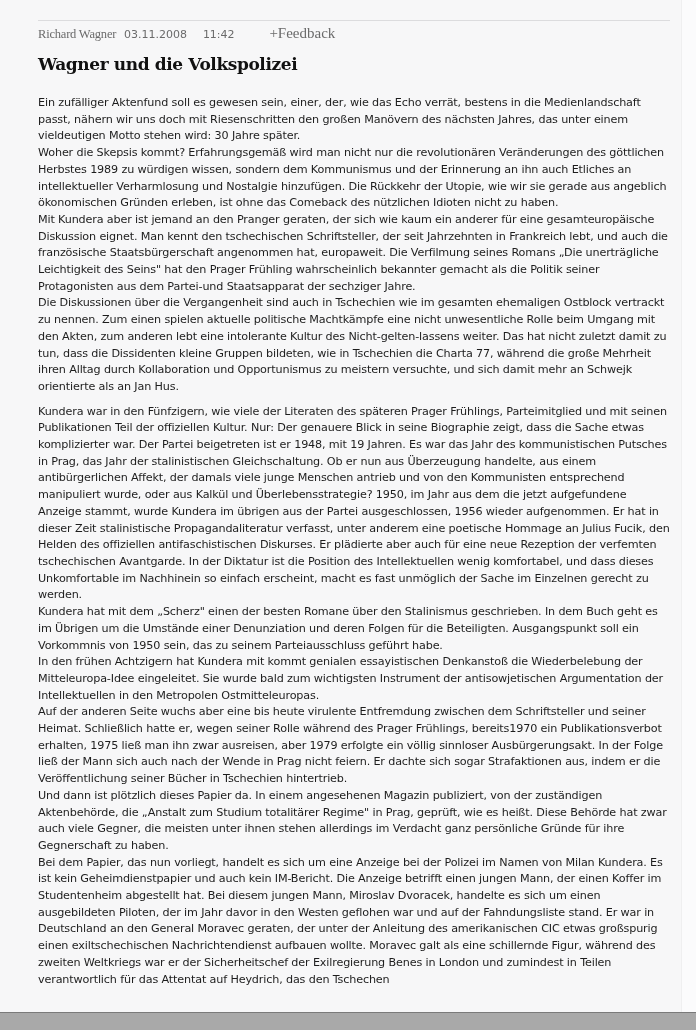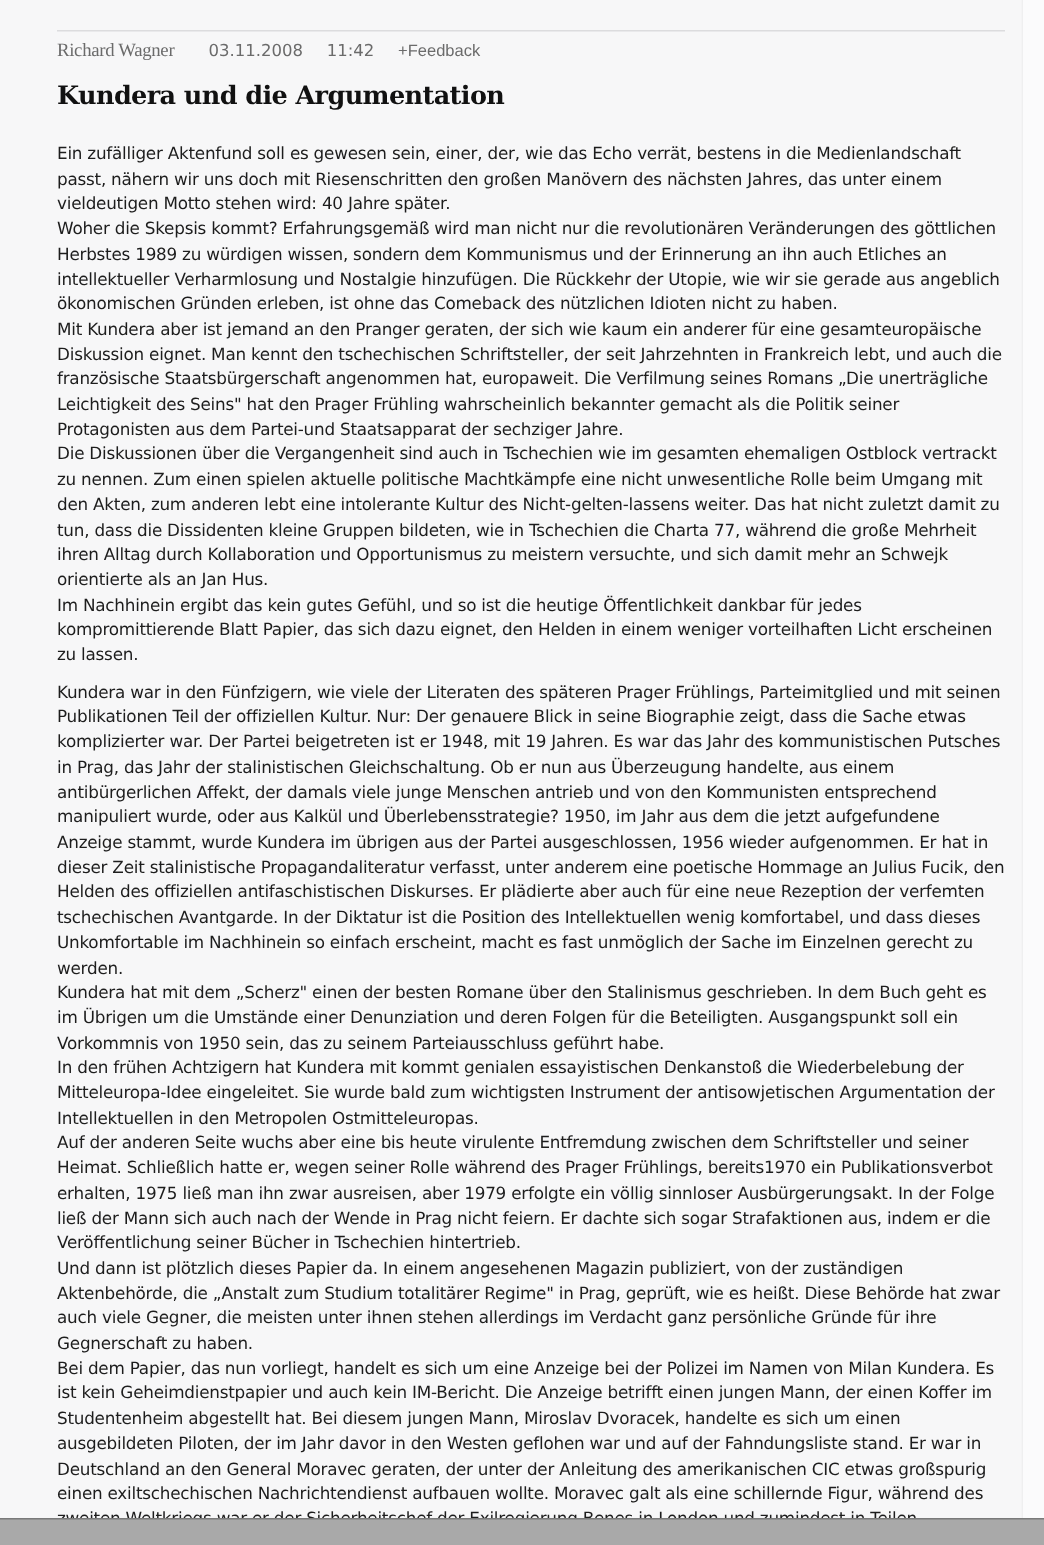--- a/index.html
+++ b/index.html
@@ -43,33 +43,34 @@
       left: 0;
       font-size: 12px;
       color: #6b6b6b;
       white-space: nowrap;
       line-height: 16px;
     }
     .meta .author {
       font-family: "Liberation Serif", "DejaVu Serif", serif;
       font-size: 12.5px;
       letter-spacing: -0.2px;
-      margin-right: 19px;
+      margin-right: 4px;
     }
     .meta .date, .meta .time {
       font-family: "DejaVu Sans", sans-serif;
       font-size: 11px;
       margin-right: 12px;
     }
     .meta .feedback {
-      font-family: Liberation Sans, sans-serif;
-      font-size: 11px;
+      font-family: Liberation Serif, serif;
+      font-size: 15px;
       color: #6b6b6b;
       text-decoration: none;
       cursor: pointer;
+      margin-left: 19px;
     }
     .title {
       position: absolute;
       top: 52px;
       left: 0;
       margin: 0;
       font-family: "DejaVu Serif", "Liberation Serif", serif;
       font-weight: bold;
       font-size: 17px;
       letter-spacing: -0.4px;
@@ -112,28 +113,27 @@
 <div class="page">
   <div class="top-rule"></div>
 
   <div class="meta">
     <span class="author">Richard Wagner</span>
     <span class="date">03.11.2008</span>
     <span class="time">11:42</span>
     <a class="feedback">+Feedback</a>
   </div>
 
-  <h1 class="title">Kundera und die Argumentation</h1>
+  <h1 class="title">Wagner und die Volkspolizei</h1>
 
   <div class="body">
-    <p>Ein zufälliger Aktenfund soll es gewesen sein, einer, der, wie das Echo verrät, bestens in die Medienlandschaft passt, nähern wir uns doch mit Riesenschritten den großen Manövern des nächsten Jahres, das unter einem vieldeutigen Motto stehen wird: 40 Jahre später.</p>
+    <p>Ein zufälliger Aktenfund soll es gewesen sein, einer, der, wie das Echo verrät, bestens in die Medienlandschaft passt, nähern wir uns doch mit Riesenschritten den großen Manövern des nächsten Jahres, das unter einem vieldeutigen Motto stehen wird: 30 Jahre später.</p>
     <p>Woher die Skepsis kommt? Erfahrungsgemäß wird man nicht nur die revolutionären Veränderungen des göttlichen Herbstes 1989 zu würdigen wissen, sondern dem Kommunismus und der Erinnerung an ihn auch Etliches an intellektueller Verharmlosung und Nostalgie hinzufügen. Die Rückkehr der Utopie, wie wir sie gerade aus angeblich ökonomischen Gründen erleben, ist ohne das Comeback des nützlichen Idioten nicht zu haben.</p>
     <p>Mit Kundera aber ist jemand an den Pranger geraten, der sich wie kaum ein anderer für eine gesamteuropäische Diskussion eignet. Man kennt den tschechischen Schriftsteller, der seit Jahrzehnten in Frankreich lebt, und auch die französische Staatsbürgerschaft angenommen hat, europaweit. Die Verfilmung seines Romans „Die unerträgliche Leichtigkeit des Seins" hat den Prager Frühling wahrscheinlich bekannter gemacht als die Politik seiner Protagonisten aus dem Partei-und Staatsapparat der sechziger Jahre.</p>
     <p>Die Diskussionen über die Vergangenheit sind auch in Tschechien wie im gesamten ehemaligen Ostblock vertrackt zu nennen. Zum einen spielen aktuelle politische Machtkämpfe eine nicht unwesentliche Rolle beim Umgang mit den Akten, zum anderen lebt eine intolerante Kultur des Nicht-gelten-lassens weiter. Das hat nicht zuletzt damit zu tun, dass die Dissidenten kleine Gruppen bildeten, wie in Tschechien die Charta 77, während die große Mehrheit ihren Alltag durch Kollaboration und Opportunismus zu meistern versuchte, und sich damit mehr an Schwejk orientierte als an Jan Hus.</p>
-    <p>Im Nachhinein ergibt das kein gutes Gefühl, und so ist die heutige Öffentlichkeit dankbar für jedes kompromittierende Blatt Papier, das sich dazu eignet, den Helden in einem weniger vorteilhaften Licht erscheinen zu lassen.</p>
     <div class="para-gap"></div>
     <p>Kundera war in den Fünfzigern, wie viele der Literaten des späteren Prager Frühlings, Parteimitglied und mit seinen Publikationen Teil der offiziellen Kultur. Nur: Der genauere Blick in seine Biographie zeigt, dass die Sache etwas komplizierter war. Der Partei beigetreten ist er 1948, mit 19 Jahren. Es war das Jahr des kommunistischen Putsches in Prag, das Jahr der stalinistischen Gleichschaltung. Ob er nun aus Überzeugung handelte, aus einem antibürgerlichen Affekt, der damals viele junge Menschen antrieb und von den Kommunisten entsprechend manipuliert wurde, oder aus Kalkül und Überlebensstrategie? 1950, im Jahr aus dem die jetzt aufgefundene Anzeige stammt, wurde Kundera im übrigen aus der Partei ausgeschlossen, 1956 wieder aufgenommen. Er hat in dieser Zeit stalinistische Propagandaliteratur verfasst, unter anderem eine poetische Hommage an Julius Fucik, den Helden des offiziellen antifaschistischen Diskurses. Er plädierte aber auch für eine neue Rezeption der verfemten tschechischen Avantgarde. In der Diktatur ist die Position des Intellektuellen wenig komfortabel, und dass dieses Unkomfortable im Nachhinein so einfach erscheint, macht es fast unmöglich der Sache im Einzelnen gerecht zu werden.</p>
     <p>Kundera hat mit dem „Scherz" einen der besten Romane über den Stalinismus geschrieben. In dem Buch geht es im Übrigen um die Umstände einer Denunziation und deren Folgen für die Beteiligten. Ausgangspunkt soll ein Vorkommnis von 1950 sein, das zu seinem Parteiausschluss geführt habe.</p>
     <p>In den frühen Achtzigern hat Kundera mit kommt genialen essayistischen Denkanstoß die Wiederbelebung der Mitteleuropa-Idee eingeleitet. Sie wurde bald zum wichtigsten Instrument der antisowjetischen Argumentation der Intellektuellen in den Metropolen Ostmitteleuropas.</p>
     <p>Auf der anderen Seite wuchs aber eine bis heute virulente Entfremdung zwischen dem Schriftsteller und seiner Heimat. Schließlich hatte er, wegen seiner Rolle während des Prager Frühlings, bereits1970 ein Publikationsverbot erhalten, 1975 ließ man ihn zwar ausreisen, aber 1979 erfolgte ein völlig sinnloser Ausbürgerungsakt. In der Folge ließ der Mann sich auch nach der Wende in Prag nicht feiern. Er dachte sich sogar Strafaktionen aus, indem er die Veröffentlichung seiner Bücher in Tschechien hintertrieb.</p>
     <p>Und dann ist plötzlich dieses Papier da. In einem angesehenen Magazin publiziert, von der zuständigen Aktenbehörde, die „Anstalt zum Studium totalitärer Regime" in Prag, geprüft, wie es heißt. Diese Behörde hat zwar auch viele Gegner, die meisten unter ihnen stehen allerdings im Verdacht ganz persönliche Gründe für ihre Gegnerschaft zu haben.</p>
     <p>Bei dem Papier, das nun vorliegt, handelt es sich um eine Anzeige bei der Polizei im Namen von Milan Kundera. Es ist kein Geheimdienstpapier und auch kein IM-Bericht. Die Anzeige betrifft einen jungen Mann, der einen Koffer im Studentenheim abgestellt hat. Bei diesem jungen Mann, Miroslav Dvoracek, handelte es sich um einen ausgebildeten Piloten, der im Jahr davor in den Westen geflohen war und auf der Fahndungsliste stand. Er war in Deutschland an den General Moravec geraten, der unter der Anleitung des amerikanischen CIC etwas großspurig einen exiltschechischen Nachrichtendienst aufbauen wollte. Moravec galt als eine schillernde Figur, während des zweiten Weltkriegs war er der Sicherheitschef der Exilregierung Benes in London und zumindest in Teilen verantwortlich für das Attentat auf Heydrich, das den Tschechen</p>
   </div>
 </div>
 

